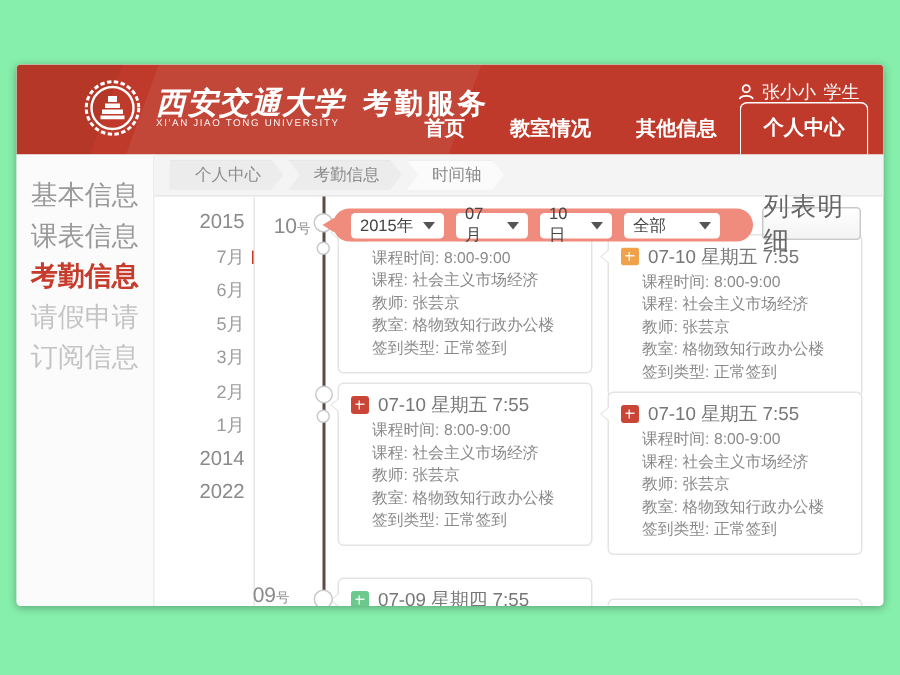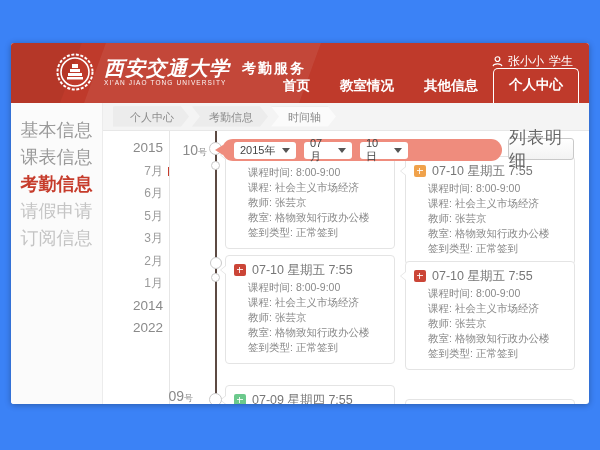--- a/index.html
+++ b/index.html
@@ -1,33 +1,33 @@
 <!DOCTYPE html>
 <html style="--brand: #bf3a2b; --salmon: #ef8c7d; --tline: #5c4a43; --ic-orange: #f0a24b; --ic-red: #cb4537; --ic-green: #6bc98c;"><head>
 <meta charset="utf-8">
 <style>
   html,body{margin:0;padding:0;background:#fff;}
   *{box-sizing:border-box;font-family:"Liberation Sans","DejaVu Sans",sans-serif;}
-  .stage{position:relative;width:600px;height:450px;background:#3b82f6;overflow:hidden;}
+  .stage{position:relative;width:600px;height:450px;background:#86efac;overflow:hidden;}
   .window{position:absolute;left:11px;top:43px;width:578px;height:361px;background:#fff;
           border-radius:3px;box-shadow:0 1px 6px rgba(0,0,0,.30);overflow:hidden;}
 
   
   .header{position:absolute;left:0;top:0;right:0;height:60px;background:var(--brand,#bf3a2b);overflow:hidden;}
   .header::before{content:'';position:absolute;top:-5px;bottom:-5px;left:84px;width:215px;
                   background:rgba(255,255,255,0.07);transform:skewX(-20deg);}
   .header::after{content:'';position:absolute;top:-5px;bottom:-5px;left:-60px;width:120px;
                  background:rgba(0,0,0,0.05);transform:skewX(-20deg);}
   .logo-wrap{position:absolute;left:44px;top:9px;display:flex;align-items:center;z-index:2;}
   .logo-emblem{width:40px;height:40px;flex:0 0 auto;}
   .logo-text{margin-left:9px;color:#fff;}
   .logo-cn{font-family:"DejaVu Serif",serif;font-style:italic;font-weight:bold;font-size:20px;
            letter-spacing:1px;line-height:22px;white-space:nowrap;}
   .logo-en{font-size:6.5px;letter-spacing:1.1px;line-height:8px;opacity:.95;}
-  .app-title{margin-left:12px;color:#fff;font-size:14px;font-weight:bold;letter-spacing:2px;align-self:center;padding-bottom:6px;}
+  .app-title{margin-left:12px;color:#fff;font-size:19px;font-weight:bold;letter-spacing:2px;align-self:center;padding-bottom:6px;}
   .user-info{position:absolute;right:16px;top:10px;color:#fff;font-size:12px;display:flex;align-items:center;gap:5px;z-index:3;}
   .nav{position:absolute;right:10px;bottom:0;display:flex;align-items:flex-end;z-index:3;}
   .nav-item{color:#fff;font-size:13.5px;font-weight:bold;padding:8px 15px;cursor:pointer;white-space:nowrap;}
   .nav-item.active{border:1px solid #fff;border-bottom:none;border-radius:5px 5px 0 0;padding:7px 15px 9px;}
 
   
   .sidebar{position:absolute;left:0;top:60px;bottom:0;width:92px;background:#fbfbfb;border-right:1px solid #ececec;padding-top:14px;}
   .side-item{height:27px;line-height:27px;text-align:center;font-size:18px;color:#9a9a9a;cursor:pointer;}
   .side-item.active{color:#c63c2c;font-weight:bold;}
   .side-item.muted{color:#c4c4c4;}
@@ -223,17 +223,21 @@
           <span class="caret"></span>
         </span>
       <span class="fselect w48">
           <span>07月</span>
           <span class="caret"></span>
         </span>
       <span class="fselect w48">
           <span>10日</span>
           <span class="caret"></span>
         </span>
+      <span class="fselect w62">
+          <span>全部</span>
+          <span class="caret"></span>
+        </span>
     </div>
     <div class="list-btn">列表明细</div>
 
   </div>
 </div>
 
 </body></html>

